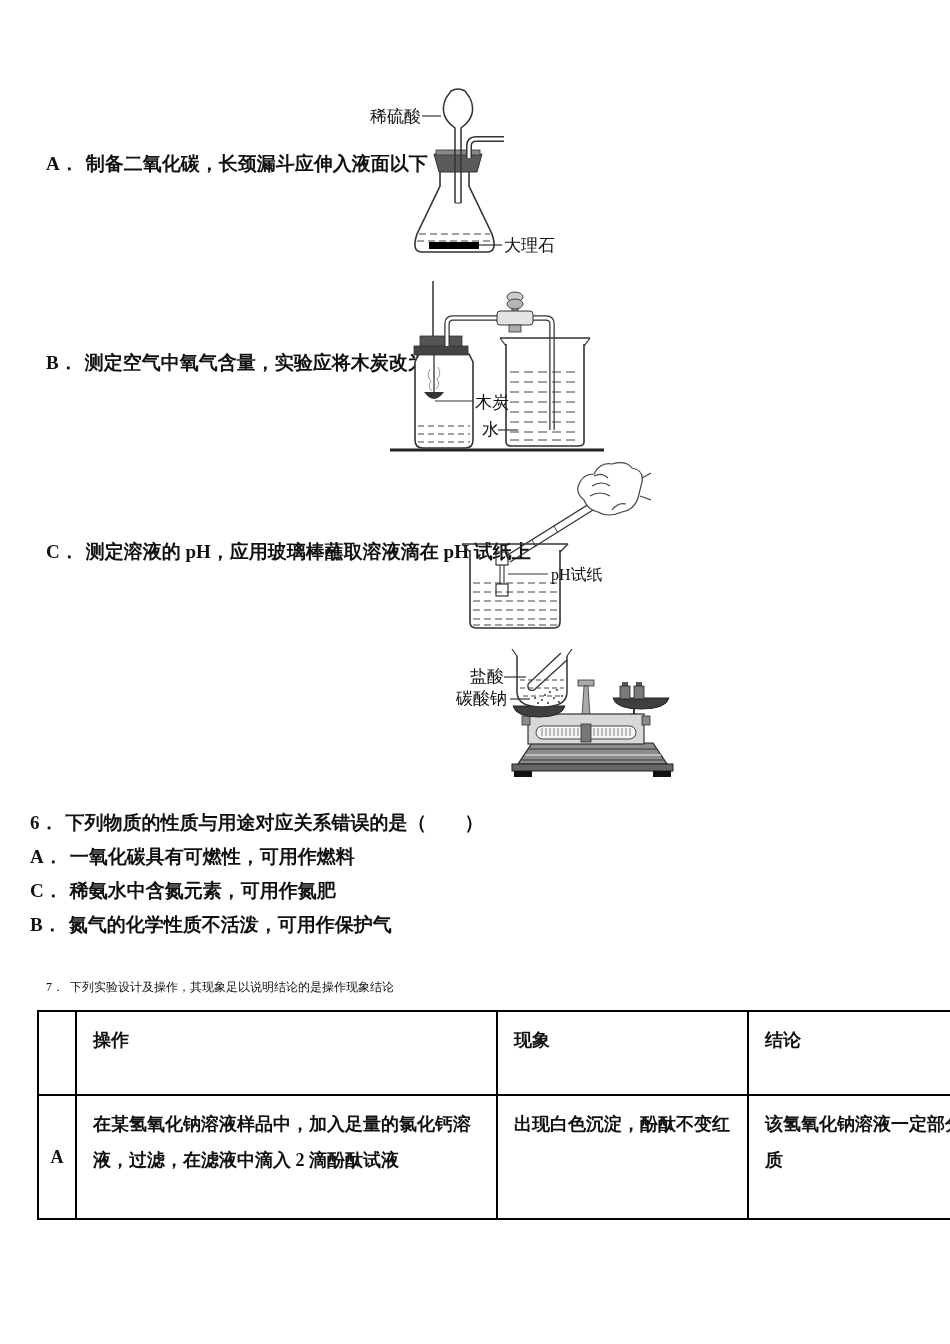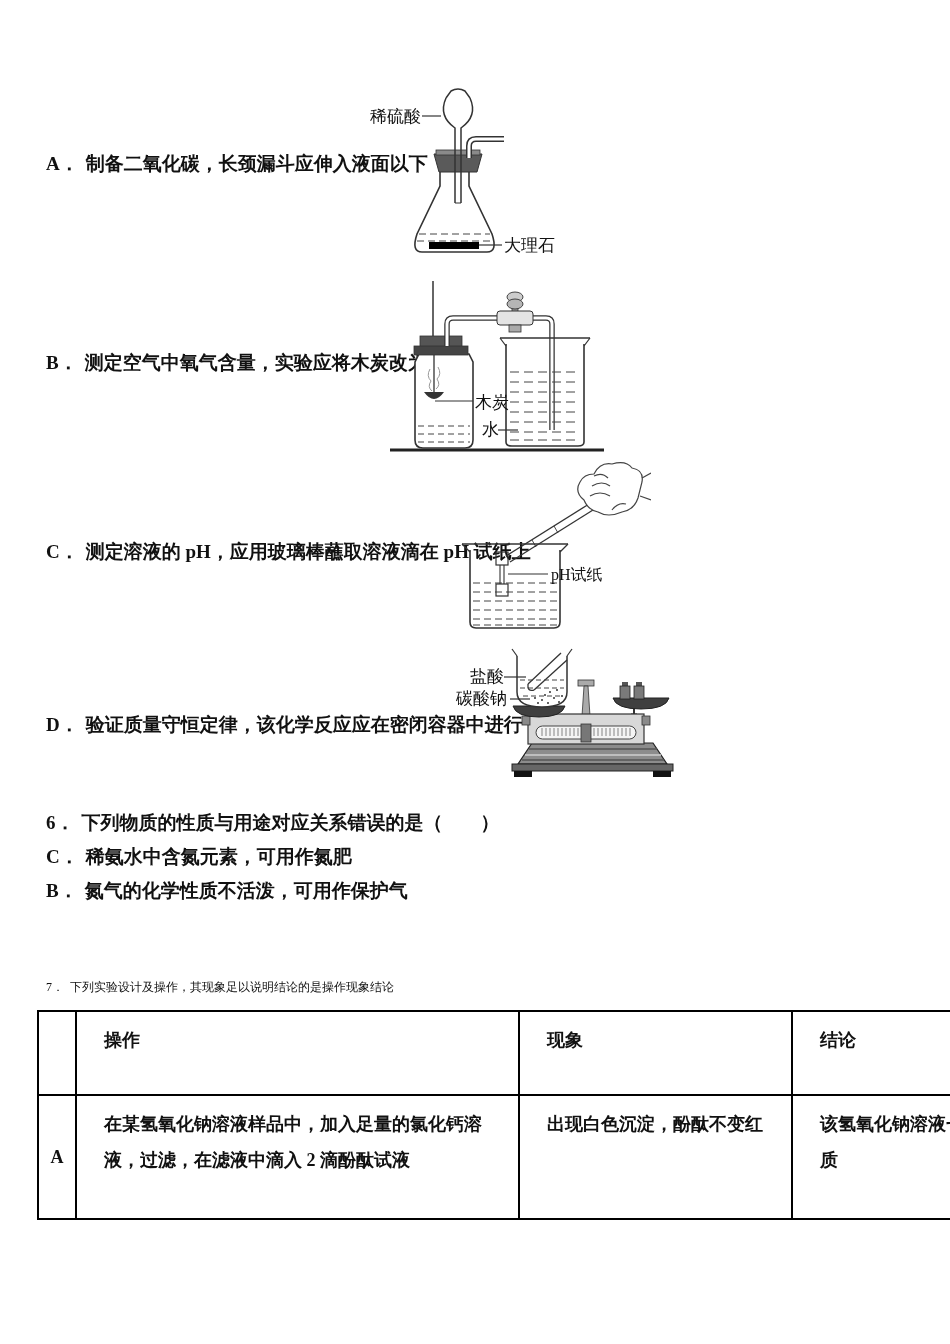--- a/index.html
+++ b/index.html
@@ -9,21 +9,21 @@
   .optline{font-size:19px;font-weight:bold;white-space:nowrap;}
   .optline .lbl{display:inline-block;margin-right:7px;}
   .qblock{font-size:19px;font-weight:bold;}
   .qblock .row{height:34px;line-height:34px;white-space:nowrap;}
   .qblock .lbl{display:inline-block;margin-right:7px;}
   .q7stem{font-size:12px;font-weight:normal;white-space:nowrap;}
   .q7stem .lbl{display:inline-block;margin-right:6px;}
   
   table.exp{border-collapse:collapse;table-layout:fixed;width:858px;
             font-size:18px;font-weight:bold;}
-  table.exp td{border:2px solid #000;vertical-align:top;padding:10px 27px;
+  table.exp td{border:2px solid #000;vertical-align:top;padding:10px 16px;
                line-height:36px;overflow:hidden;}
   table.exp .c0{width:36px;text-align:center;vertical-align:middle;padding:0;}
   table.exp .c1{width:387px;}
   table.exp .c2{width:217px;}
   table.exp .c3{width:218px;}
   table.exp tr.hd td{height:62px;}
   table.exp tr.bd td{height:102px;}
   
   svg text{font-family:"Liberation Serif","DejaVu Serif",serif;font-size:16px;fill:#111;}
   svg .lab17{font-size:17px;}
@@ -34,23 +34,20 @@
 <div class="page">
 
   <div class="abs optline" style="left:46px;top:151px">
     <span class="lbl">A．</span><span>制备二氧化碳，长颈漏斗应伸入液面以下</span>
   </div>
   <div class="abs optline" style="left:46px;top:350px">
     <span class="lbl">B．</span><span>测定空气中氧气含量，实验应将木炭改为红磷</span>
   </div>
   <div class="abs optline" style="left:46px;top:539px">
     <span class="lbl">C．</span><span>测定溶液的 pH，应用玻璃棒蘸取溶液滴在 pH 试纸上</span>
-  </div>
-  <div class="abs optline" style="left:46px;top:712px">
-    <span class="lbl">D．</span><span>验证质量守恒定律，该化学反应应在密闭容器中进行</span>
   </div>
 
   <svg class="abs" style="left:356px;top:84px" width="205" height="180" viewBox="0 0 205 180">
     <g>
       <polygon points="78,70 126,70 121,88 83,88" fill="#5a5a5a" stroke="#333" stroke-width="1"></polygon>
       <rect x="80" y="66" width="44" height="5" fill="#8a8a8a" stroke="#333" stroke-width="0.8"></rect>
     </g>
     <g stroke="#333" fill="none">
       <path d="M90,14 L95,7 Q102,3 109,7 L114,14" stroke-width="1.5"></path>
       <path d="M90,14 Q82,32 99,44 L99,119" stroke-width="1.5"></path>
@@ -248,23 +245,26 @@
           <circle cx="112" cy="56" r="1"></circle>
         <circle cx="85" cy="58" r="1"></circle>
       </g>
     </g>
     <text x="20" y="42" class="lab17">盐酸</text>
     <line x1="54" y1="37" x2="76" y2="37" stroke="#333" stroke-width="1.2"></line>
     <text x="6" y="64" class="lab17">碳酸钠</text>
     <line x1="60" y1="59" x2="80" y2="59" stroke="#333" stroke-width="1.2"></line>
   </svg>
 
-  <div class="abs qblock" style="left:46px;top:806px">
+  <div class="abs qblock" style="left:30px;top:806px">
     <div class="row">
       <span class="lbl">6．</span><span>下列物质的性质与用途对应关系错误的是（　　）</span>
+    </div>
+    <div class="row">
+      <span class="lbl">A．</span><span>一氧化碳具有可燃性，可用作燃料</span>
     </div>
     <div class="row">
       <span class="lbl">C．</span><span>稀氨水中含氮元素，可用作氮肥</span>
     </div>
     <div class="row">
       <span class="lbl">B．</span><span>氮气的化学性质不活泼，可用作保护气</span>
     </div>
   </div>
 
   <div class="abs q7stem" style="left:46px;top:979px">

